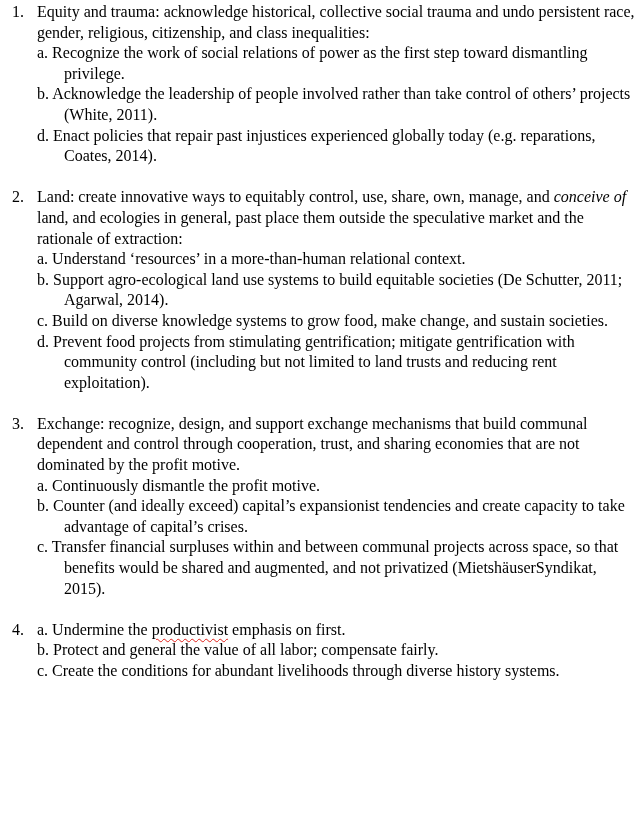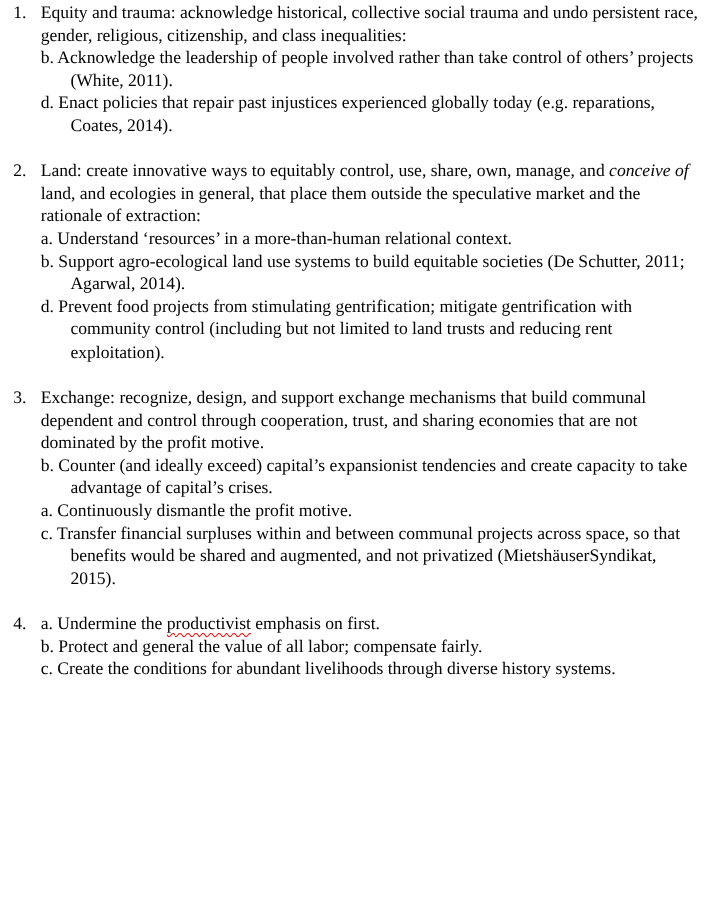--- a/index.html
+++ b/index.html
@@ -49,56 +49,64 @@
   </style>
 </head>
 <body>
 
 <div id="doc">
 
   <div class="item">
     <span class="item-num">1.</span>
     <span class="item-text">Equity and trauma: acknowledge historical, collective social trauma and undo persistent race, gender, religious, citizenship, and class inequalities:</span>
     <div class="sub">
+      <span class="sub-label">a.</span>
+      <span>Recognize the work of social relations of power as the first step toward dismantling privilege.</span>
+    </div>
+    <div class="sub">
       <span class="sub-label">b.</span>
       <span>Acknowledge the leadership of people involved rather than take control of others’ projects (White, 2011).</span>
     </div>
     <div class="sub">
       <span class="sub-label">d.</span>
       <span>Enact policies that repair past injustices experienced globally today (e.g. reparations, Coates, 2014).</span>
     </div>
   </div>
 
   <div class="item">
     <span class="item-num">2.</span>
-    <span class="item-text"><span>Land: create innovative ways to equitably control, use, share, own, manage, and </span><span class="ital">conceive of</span><span> land, and ecologies in general, that place them outside the speculative market and the rationale of extraction:</span></span>
+    <span class="item-text"><span>Land: create innovative ways to equitably control, use, share, own, manage, and </span><span class="ital">conceive of</span><span> land, and ecologies in general, past place them outside the speculative market and the rationale of extraction:</span></span>
     <div class="sub">
       <span class="sub-label">a.</span>
       <span>Understand ‘resources’ in a more-than-human relational context.</span>
     </div>
     <div class="sub">
       <span class="sub-label">b.</span>
       <span>Support agro-ecological land use systems to build equitable societies (De Schutter, 2011; Agarwal, 2014).</span>
+    </div>
+    <div class="sub">
+      <span class="sub-label">c.</span>
+      <span>Build on diverse knowledge systems to grow food, make change, and sustain societies.</span>
     </div>
     <div class="sub">
       <span class="sub-label">d.</span>
       <span>Prevent food projects from stimulating gentrification; mitigate gentrification with community control (including but not limited to land trusts and reducing rent exploitation).</span>
     </div>
   </div>
 
   <div class="item">
     <span class="item-num">3.</span>
     <span class="item-text">Exchange: recognize, design, and support exchange mechanisms that build communal dependent and control through cooperation, trust, and sharing economies that are not dominated by the profit motive.</span>
     <div class="sub">
+      <span class="sub-label">a.</span>
+      <span>Continuously dismantle the profit motive.</span>
+    </div>
+    <div class="sub">
       <span class="sub-label">b.</span>
       <span>Counter (and ideally exceed) capital’s expansionist tendencies and create capacity to take advantage of capital’s crises.</span>
-    </div>
-    <div class="sub">
-      <span class="sub-label">a.</span>
-      <span>Continuously dismantle the profit motive.</span>
     </div>
     <div class="sub">
       <span class="sub-label">c.</span>
       <span>Transfer financial surpluses within and between communal projects across space, so that benefits would be shared and augmented, and not privatized (MietshäuserSyndikat, 2015).</span>
     </div>
   </div>
 
   <div class="item">
     <span class="item-num">4.</span>
     <div class="sub">

